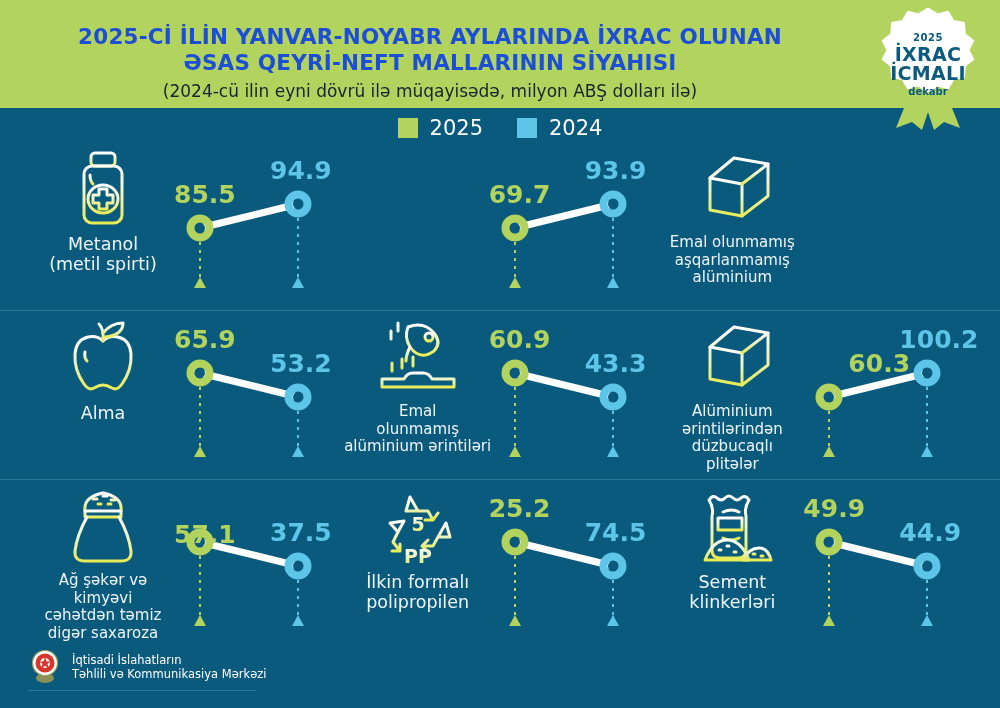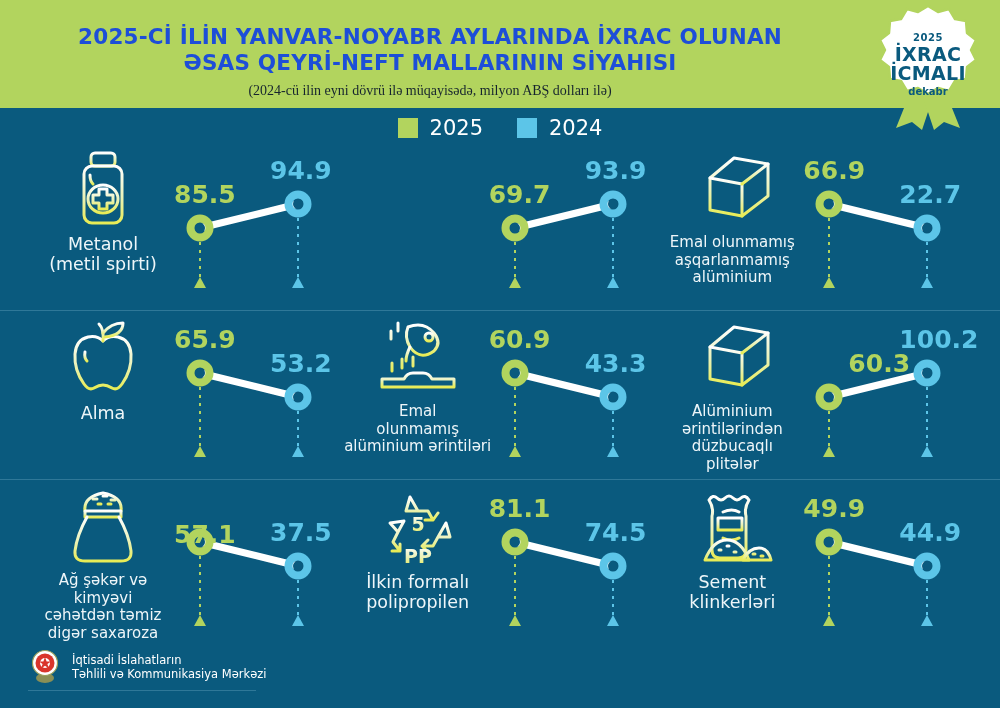--- a/index.html
+++ b/index.html
@@ -16,21 +16,21 @@
   }
   .header-text{
     position:absolute;left:0;top:24px;width:860px;text-align:center;
     color:#1b2a33;
   }
   .title-l1,.title-l2{
     font-weight:bold;font-size:21.5px;letter-spacing:.2px;line-height:26px;
     color:#1d4ed8;
   }
   .title-sub{
-    font-size:14px;line-height:24px;margin-top:3px;color:#16242e;font-family:Liberation Serif, serif;
+    font-size:17px;line-height:24px;margin-top:3px;color:#16242e;
   }
   
   .badge-wrap{position:absolute;left:868px;top:2px;width:120px;height:128px;}
   .badge-svg{position:absolute;left:0;top:0;}
   .badge-text{
     position:absolute;left:0;top:0;width:120px;text-align:center;
     color:#0a5a7e;pointer-events:none;
   }
   .badge-year{position:absolute;top:30px;left:0;width:120px;font-size:10px;font-weight:bold;letter-spacing:.5px;}
   .badge-l1{position:absolute;top:41px;left:0;width:120px;font-size:19px;font-weight:bold;letter-spacing:.3px;}
@@ -190,35 +190,20 @@
                   <path d="M20 26 L44 6 L78 12 L78 44 L52 64 L20 58 Z"></path>
                   <path d="M20 26 L52 32 L52 64"></path>
                   <path d="M52 32 L78 12"></path>
                 </g>
               </svg>
             </div>
             <div class="cell-label small" style="white-space: pre-line;">Emal olunmamış
 aşqarlanmamış
 alüminium</div>
           </div>
-          <div class="plot">
-            <svg width="178" height="168" viewBox="0 0 178 168">
-              <line x1="32" y1="76" x2="32" y2="136" stroke="#b2d45e" stroke-width="2" stroke-dasharray="3 5"></line>
-              <line x1="130" y1="100" x2="130" y2="136" stroke="#5cc5e8" stroke-width="2" stroke-dasharray="3 5"></line>
-              <path d="M26 146 L32 135 L38 146 Z" fill="#b2d45e"></path>
-              <path d="M124 146 L130 135 L136 146 Z" fill="#5cc5e8"></path>
-              <line x1="32" y1="62" x2="130" y2="86" stroke="#ffffff" stroke-width="7" stroke-linecap="round"></line>
-              <circle cx="32" cy="62" r="9.5" fill="none" stroke="#b2d45e" stroke-width="8"></circle>
-              <circle cx="32" cy="62" r="5" fill="#0a5a7e"></circle>
-              <circle cx="130" cy="86" r="9.5" fill="none" stroke="#5cc5e8" stroke-width="8"></circle>
-              <circle cx="130" cy="86" r="5" fill="#0a5a7e"></circle>
-            </svg>
-            <div class="val val-2025" style="left: 6px; top: 14px;">66.9</div>
-            <div class="val val-2024" style="left: 102px; top: 38px;">22.7</div>
-          </div>
         </div>
       </div>
     </div>
     <div class="row">
       <div class="row-inner">
         <div class="cell">
           <div class="cell-left">
             <div class="icon-box">
               <svg width="72" height="78" viewBox="0 0 72 78">
                 <defs>
@@ -405,21 +390,21 @@
               <line x1="32" y1="76" x2="32" y2="136" stroke="#b2d45e" stroke-width="2" stroke-dasharray="3 5"></line>
               <line x1="130" y1="100" x2="130" y2="136" stroke="#5cc5e8" stroke-width="2" stroke-dasharray="3 5"></line>
               <path d="M26 146 L32 135 L38 146 Z" fill="#b2d45e"></path>
               <path d="M124 146 L130 135 L136 146 Z" fill="#5cc5e8"></path>
               <line x1="32" y1="62" x2="130" y2="86" stroke="#ffffff" stroke-width="7" stroke-linecap="round"></line>
               <circle cx="32" cy="62" r="9.5" fill="none" stroke="#b2d45e" stroke-width="8"></circle>
               <circle cx="32" cy="62" r="5" fill="#0a5a7e"></circle>
               <circle cx="130" cy="86" r="9.5" fill="none" stroke="#5cc5e8" stroke-width="8"></circle>
               <circle cx="130" cy="86" r="5" fill="#0a5a7e"></circle>
             </svg>
-            <div class="val val-2025" style="left: 6px; top: 14px;">81.1</div>
+            <div class="val val-2025" style="left: 6px; top: 14px;">25.2</div>
             <div class="val val-2024" style="left: 102px; top: 38px;">74.5</div>
           </div>
         </div>
         <div class="cell">
           <div class="cell-left">
             <div class="icon-box">
               <svg width="82" height="78" viewBox="0 0 82 78">
                 <defs>
                   <linearGradient id="g9" x1="0" y1="0" x2="0" y2="1">
                     <stop offset="0%" stop-color="#ffffff"></stop>

